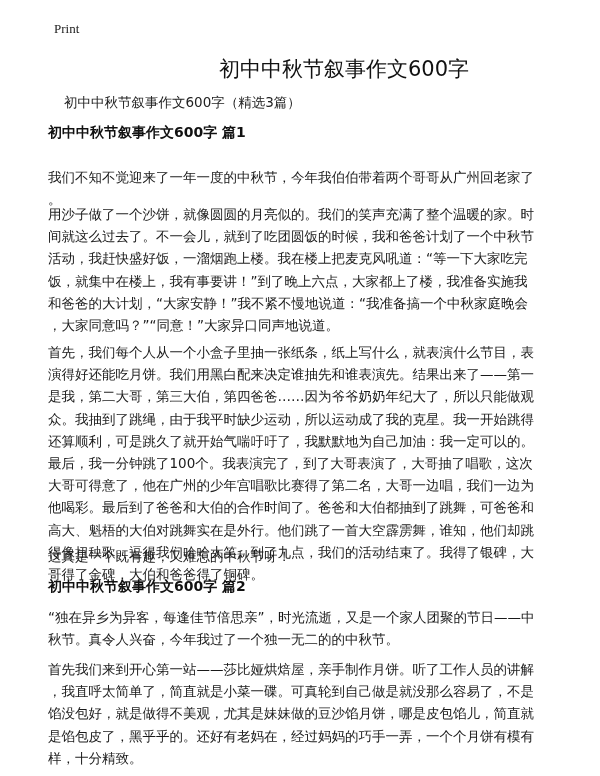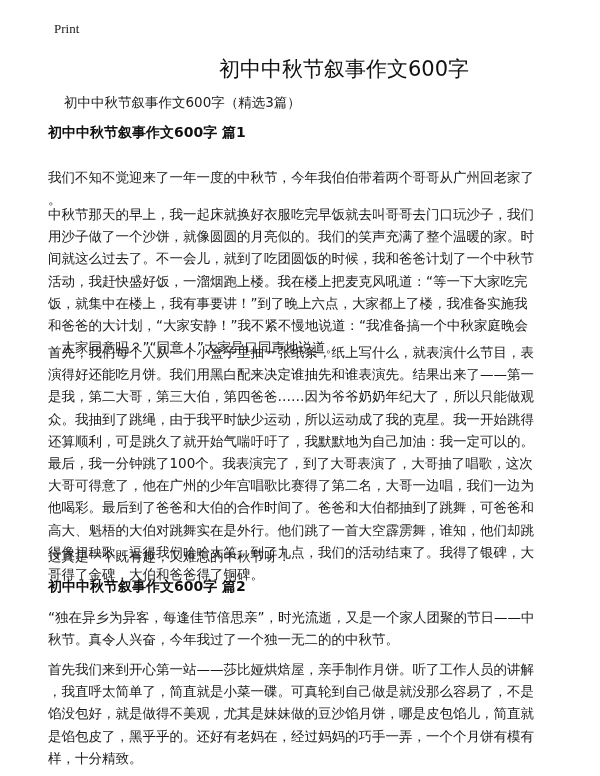--- a/index.html
+++ b/index.html
@@ -21,21 +21,20 @@
   <div class="subtitle">初中中秋节叙事作文600字（精选3篇）</div>
 
   <div class="section-heading" style="top:124px;">初中中秋节叙事作文600字 篇1</div>
 
   <div class="para" style="top:141px;margin-top:25px;">
     <span class="line">我们不知不觉迎来了一年一度的中秋节，今年我伯伯带着两个哥哥从广州回老家了</span>
     <span class="line">。</span>
   </div>
 
   <div class="para" style="top:203px;">
-    <span class="line">中秋节那天的早上，我一起床就换好衣服吃完早饭就去叫哥哥去门口玩沙子，我们</span>
     <span class="line">用沙子做了一个沙饼，就像圆圆的月亮似的。我们的笑声充满了整个温暖的家。时</span>
     <span class="line">间就这么过去了。不一会儿，就到了吃团圆饭的时候，我和爸爸计划了一个中秋节</span>
     <span class="line">活动，我赶快盛好饭，一溜烟跑上楼。我在楼上把麦克风吼道：“等一下大家吃完</span>
     <span class="line">饭，就集中在楼上，我有事要讲！”到了晚上六点，大家都上了楼，我准备实施我</span>
     <span class="line">和爸爸的大计划，“大家安静！”我不紧不慢地说道：“我准备搞一个中秋家庭晚会</span>
     <span class="line">，大家同意吗？”“同意！”大家异口同声地说道。</span>
   </div>
 
   <div class="para" style="top:341px;">
     <span class="line">首先，我们每个人从一个小盒子里抽一张纸条，纸上写什么，就表演什么节目，表</span>

